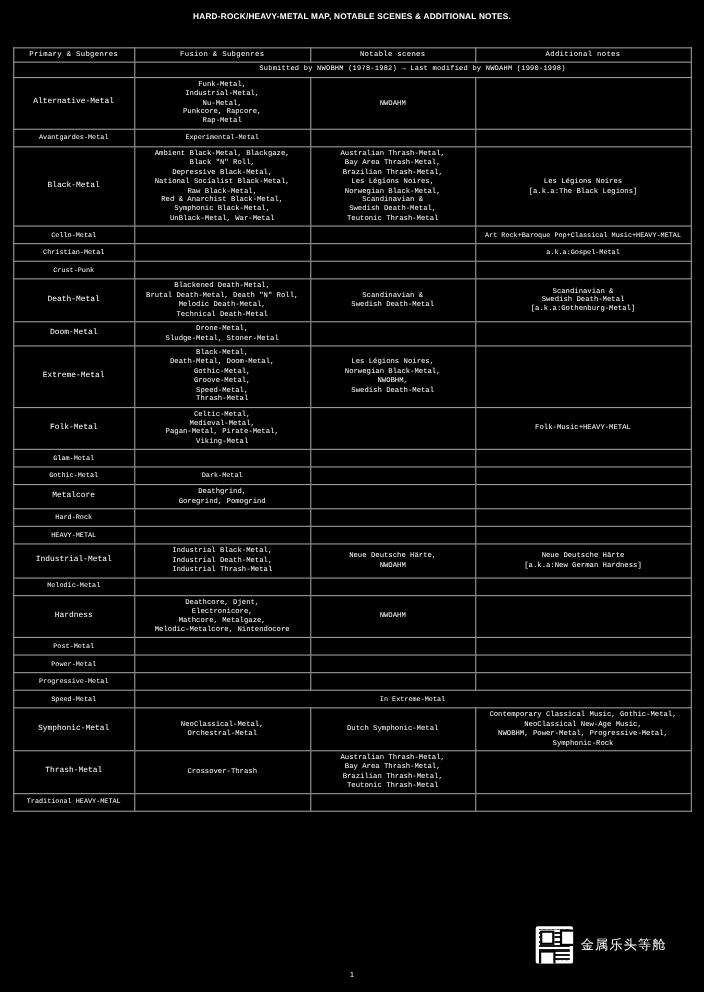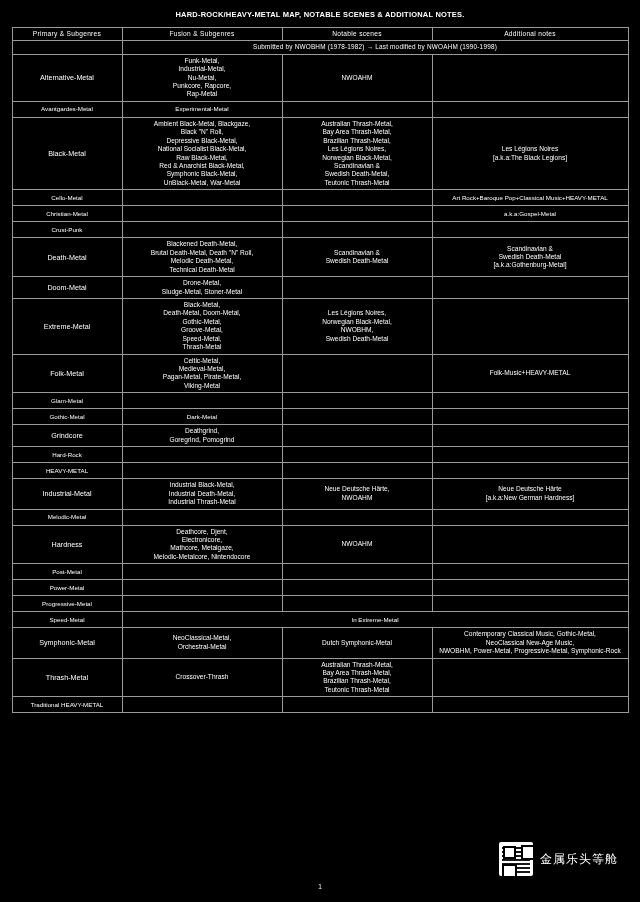--- a/index.html
+++ b/index.html
@@ -13,23 +13,24 @@
   .page{position:relative;width:640px;height:902px;box-sizing:border-box;padding:0;}
   .title{
     text-align:center;
     font-size:7.5px;
     font-weight:bold;
     letter-spacing:.2px;
     padding:10px 0 8px 0;
   }
   table.map{
     width:616px;
-    margin:0 auto;
+    margin:16px auto;
     border-collapse:collapse;
     table-layout:fixed;
+    font-family:Liberation Mono, monospace;
   }
   table.map td,table.map th{
     border:1px solid #9a9a9a;
     vertical-align:middle;
     text-align:center;
     padding:2px 3px;
     line-height:1.28;
     font-weight:normal;
   }
   thead th{
@@ -56,21 +57,21 @@
   .pagenum{
     position:absolute;
     left:0;right:0;
     bottom:12px;
     text-align:center;
     font-size:6.5px;
     color:#fff;
   }
   .wm{
     position:absolute;
-    right:22px;
+    right:34px;
     bottom:26px;
     display:flex;
     align-items:center;
     gap:7px;
   }
   .wm .qr{
     width:34px;height:34px;
     background:
       linear-gradient(90deg,#fff 0 100%);
     position:relative;
@@ -193,21 +194,21 @@
           <td class="cell"></td>
           <td class="cell"></td>
         </tr>
         <tr class="thin">
           <td class="genre">Gothic-Metal</td>
           <td class="cell">Dark-Metal</td>
           <td class="cell"></td>
           <td class="cell"></td>
         </tr>
         <tr>
-          <td class="genre">Grindcore</td>
+          <td class="genre">Metalcore</td>
           <td class="cell">Deathgrind,<br>Goregrind, Pomogrind</td>
           <td class="cell"></td>
           <td class="cell"></td>
         </tr>
         <tr class="thin">
           <td class="genre">Hard-Rock</td>
           <td class="cell"></td>
           <td class="cell"></td>
           <td class="cell"></td>
         </tr>

